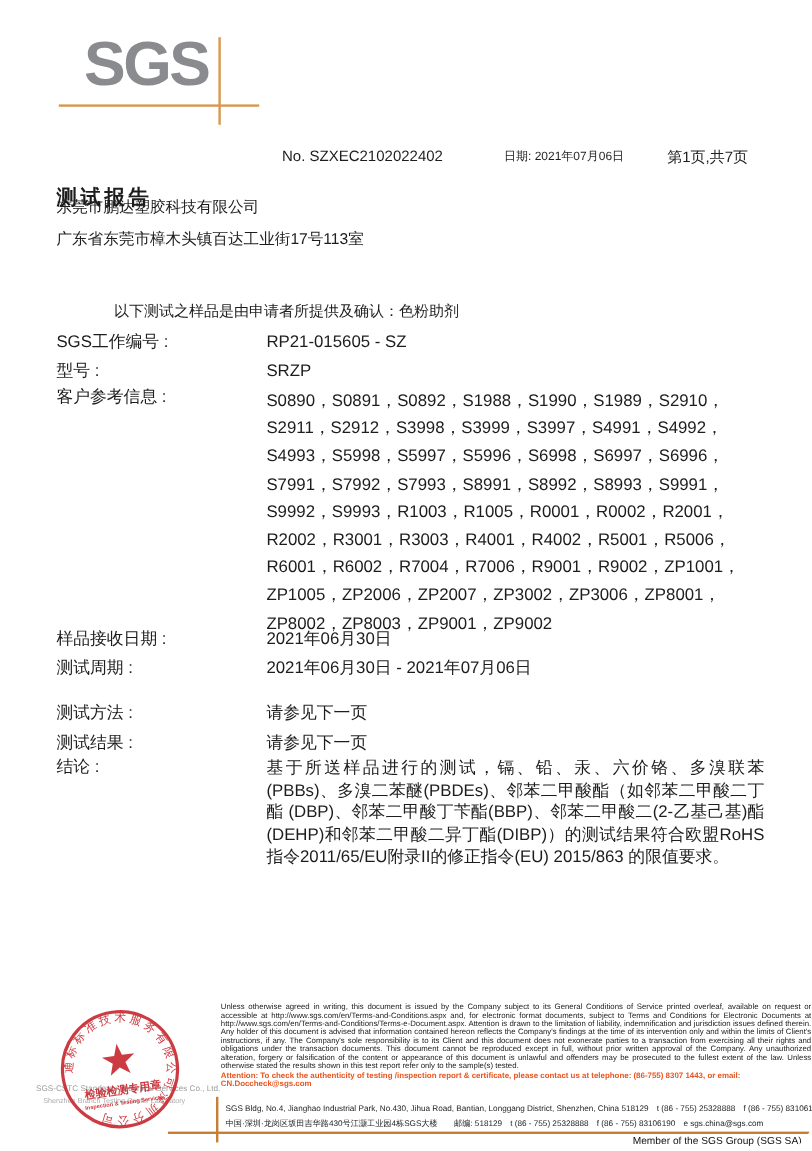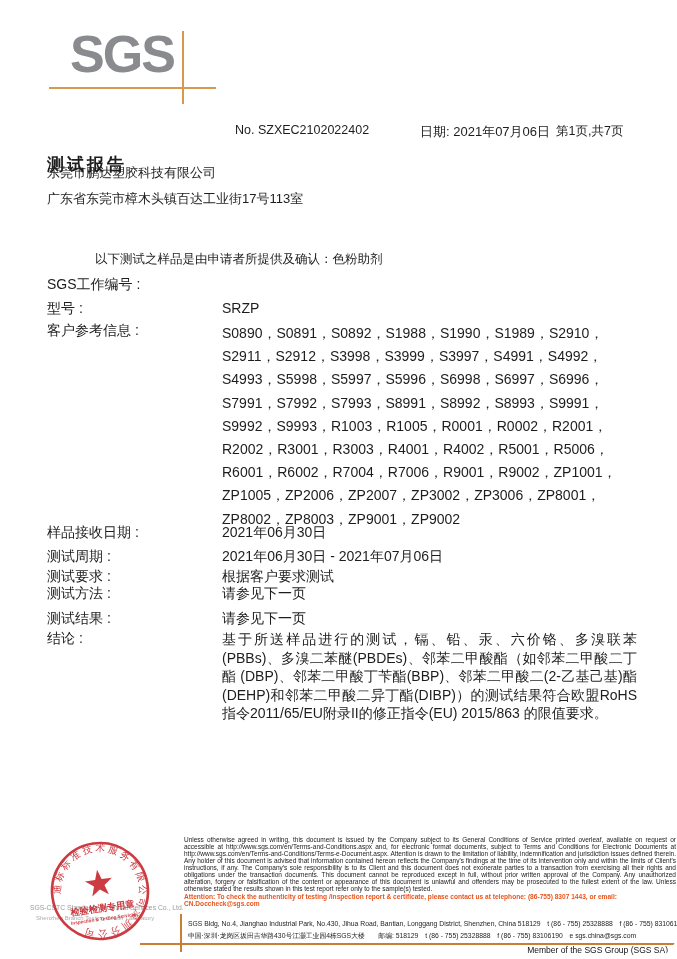--- a/index.html
+++ b/index.html
@@ -6,21 +6,21 @@
   .page{position:relative;width:677px;height:959px;background:#ffffff;overflow:hidden;
         font-family:"Liberation Sans","DejaVu Sans",sans-serif;color:#1d1d1d;border-radius:27px;}
 
   
   .logo-text{position:absolute;left:70px;top:28px;font-size:52px;font-weight:bold;
              color:#8a8b8e;letter-spacing:-2px;line-height:1;}
   .logo-hline{position:absolute;left:49px;top:87px;width:167px;height:2px;background:#d7994f;}
   .logo-vline{position:absolute;left:182px;top:31px;width:2px;height:73px;background:#d7994f;}
   .title{position:absolute;left:47px;top:119px;font-size:17px;font-weight:bold;letter-spacing:3px;margin-top:34px;}
   .report-no{position:absolute;left:235px;top:123px;font-size:12.5px;}
-  .report-date{position:absolute;left:420px;top:123px;font-size:13px;}
+  .report-date{position:absolute;left:420px;top:123px;font-size:10px;}
   .page-info{position:absolute;left:556px;top:123px;font-size:12.5px;}
 
   
   .company{position:absolute;left:47px;top:164px;font-size:13px;}
   .addr{position:absolute;left:47px;top:190px;font-size:13px;}
   .intro{position:absolute;left:47px;top:251px;font-size:12.5px;margin-left:48px;}
 
   
   .frow{position:absolute;left:47px;display:flex;align-items:flex-start;font-size:14px;}
   .lbl{width:175px;flex-shrink:0;}
@@ -58,20 +58,21 @@
   <div class="report-date">日期: 2021年07月06日</div>
   <div class="page-info">第1页,共7页</div>
 
   <div class="company">东莞市鹏达塑胶科技有限公司</div>
   <div class="addr">广东省东莞市樟木头镇百达工业街17号113室</div>
 
   <div class="intro">以下测试之样品是由申请者所提供及确认：色粉助剂</div>
 
   <div class="frow" style="top:276px">
     <div class="lbl">SGS工作编号 :</div>
+    <div class="val">RP21-015605 - SZ</div>
   </div>
 
   <div class="frow" style="top:300px">
     <div class="lbl">型号 :</div>
     <div class="val">SRZP</div>
   </div>
 
   <div class="frow" style="top:322px">
     <div class="lbl">客户参考信息 :</div>
     <div class="val">
@@ -90,24 +91,20 @@
   <div class="frow" style="top:524px">
     <div class="lbl">样品接收日期 :</div>
     <div class="val">2021年06月30日</div>
   </div>
 
   <div class="frow" style="top:548px">
     <div class="lbl">测试周期 :</div>
     <div class="val">2021年06月30日 - 2021年07月06日</div>
   </div>
 
-  <div class="frow" style="top:568px">
-    <div class="lbl">测试要求 :</div>
-    <div class="val">根据客户要求测试</div>
-  </div>
 
   <div class="frow" style="top:585px">
     <div class="lbl">测试方法 :</div>
     <div class="val">请参见下一页</div>
   </div>
 
   <div class="frow" style="top:610px">
     <div class="lbl">测试结果 :</div>
     <div class="val">请参见下一页</div>
   </div>

